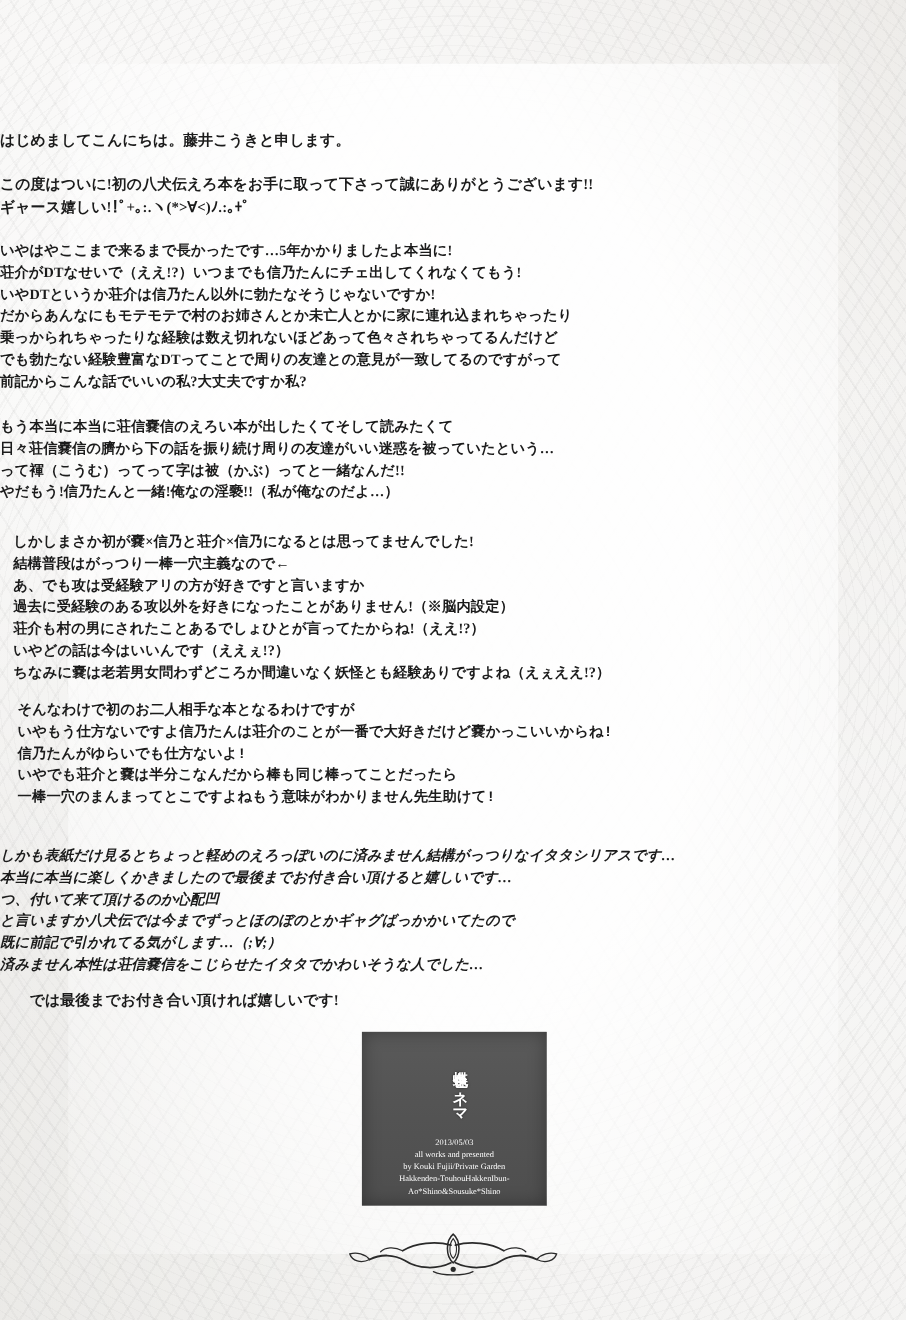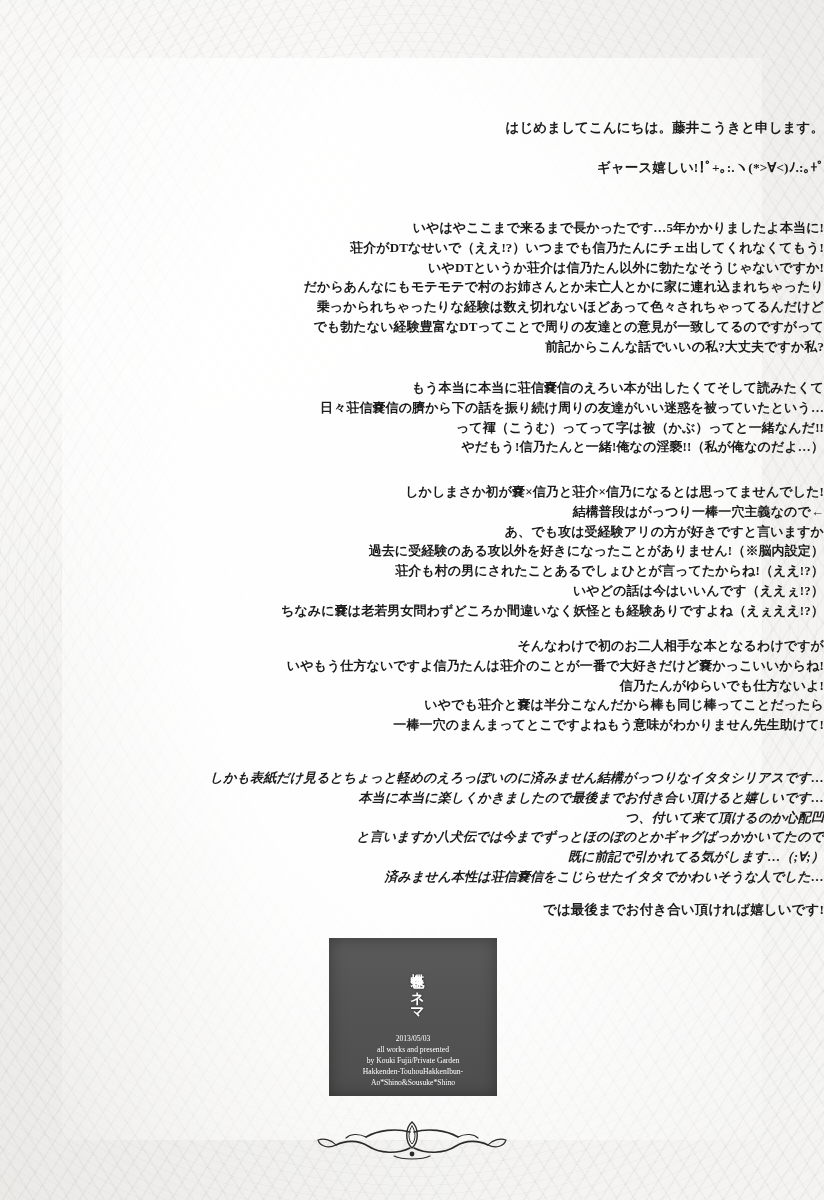--- a/index.html
+++ b/index.html
@@ -48,21 +48,21 @@
   }
 
   #content {
     position: relative;
     width: 824px;
     height: 1200px;
   }
 
   
   .block {
-    text-align: right;
+    text-align: left;
     font-weight: 700;
     line-height: 1.52;
     letter-spacing: 0.1px;
   }
   .line {
     display: block;
     white-space: pre;
   }
 
   #greeting {
@@ -91,23 +91,24 @@
   }
   #para3 {
     position: absolute;
     left: 0; right: 0;
     top: 482px;
     font-size: 13px;
     padding-left: 12px;
   }
   #para4 {
     position: absolute;
-    left: 4px; right: 0;
+    left: 16px; right: 0;
     top: 636px;
     font-size: 13px;
+    font-family: Liberation Mono, monospace;
   }
   #para5 {
     position: absolute;
     left: 0; right: 0;
     top: 768px;
     font-size: 13px;
     font-style: italic;
   }
   #closing {
     position: absolute;
@@ -169,20 +170,21 @@
 <div id="page"></div>
 <div id="paper-plate"></div>
 
 <div id="content">
 
   <div class="block" id="greeting">
     <span class="line">はじめましてこんにちは。藤井こうきと申します。</span>
   </div>
 
   <div class="block" id="thanks">
+    <span class="line">この度はついに!初の八犬伝えろ本をお手に取って下さって誠にありがとうございます!!</span>
     <span class="line">ギャース嬉しい!!ﾟ+｡:.ヽ(*&gt;∀&lt;)ﾉ.:｡+ﾟ</span>
   </div>
 
   <div class="block" id="para1">
     <span class="line">いやはやここまで来るまで長かったです…5年かかりましたよ本当に!</span>
     <span class="line">荘介がDTなせいで（ええ!?）いつまでも信乃たんにチェ出してくれなくてもう!</span>
     <span class="line">いやDTというか荘介は信乃たん以外に勃たなそうじゃないですか!</span>
     <span class="line">だからあんなにもモテモテで村のお姉さんとか未亡人とかに家に連れ込まれちゃったり</span>
     <span class="line">乗っかられちゃったりな経験は数え切れないほどあって色々されちゃってるんだけど</span>
     <span class="line">でも勃たない経験豊富なDTってことで周りの友達との意見が一致してるのですがって</span>

